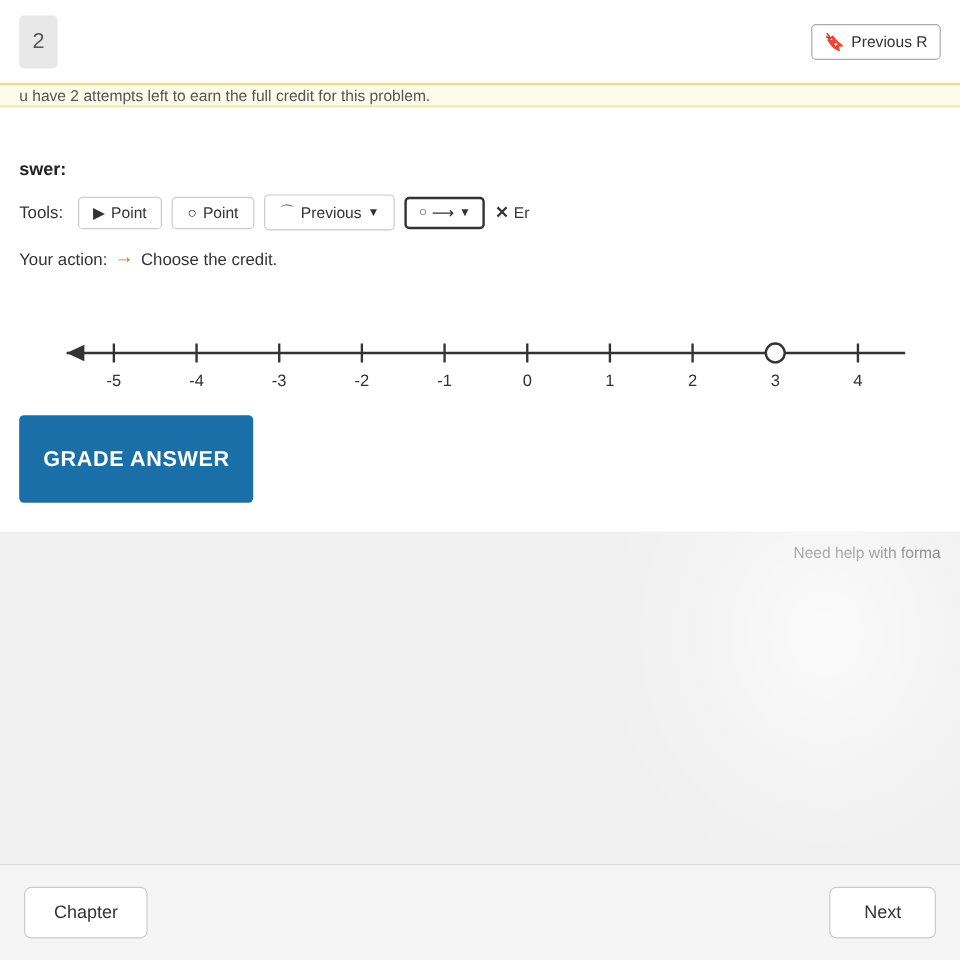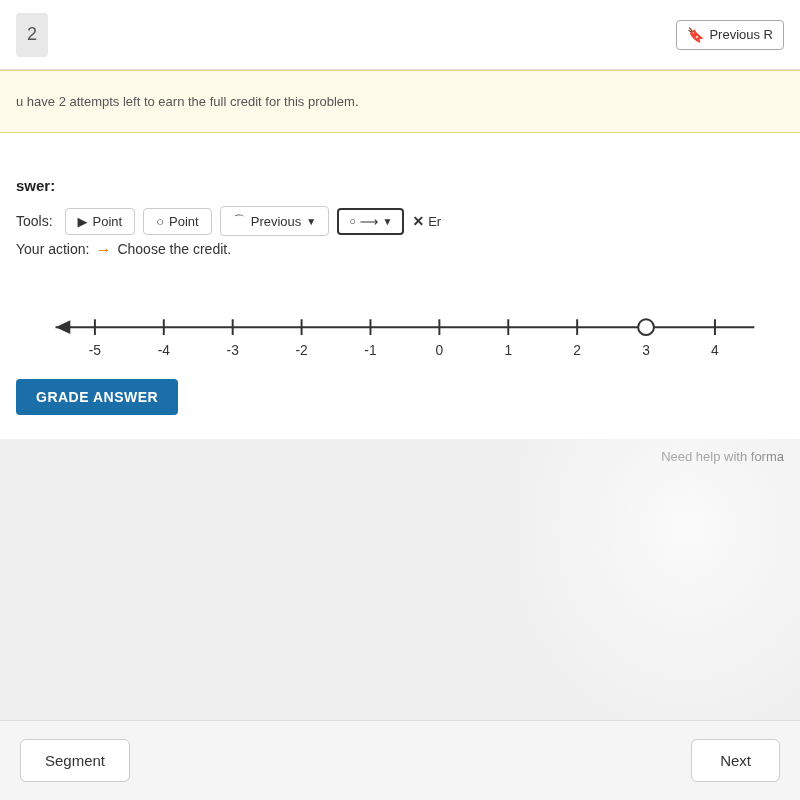--- a/index.html
+++ b/index.html
@@ -55,21 +55,21 @@
       align-items: center;
       gap: 5px;
       white-space: nowrap;
     }
 
     
     .attempts-bar {
       background: #fffbea;
       border-top: 1px solid #e8d97a;
       border-bottom: 1px solid #e8d97a;
-      padding: 23px 16px;
+      padding: 1px 16px;
       font-size: 13px;
       color: #555;
     }
 
     
     .answer-section {
       background: #fff;
       padding: 16px;
       margin-top: 0;
     }
@@ -80,21 +80,21 @@
       color: #222;
       margin-bottom: 12px;
       margin-top: 28px;
     }
 
     
     .tools-row {
       display: flex;
       align-items: center;
       gap: 8px;
-      margin-bottom: 3px;
+      margin-bottom: 14px;
     }
 
     .tools-label {
       font-size: 14px;
       color: #333;
       margin-right: 4px;
     }
 
     .tool-btn {
       border: 1px solid #ccc;
@@ -159,22 +159,22 @@
       width: 100%;
       height: 80px;
     }
 
     
     .grade-btn {
       background: #1a6fa8;
       color: #fff;
       border: none;
       border-radius: 4px;
-      padding: 10px 20px;
-      font-size: 14px;
+      padding: 26px 20px;
+      font-size: 18px;
       font-weight: bold;
       cursor: pointer;
       letter-spacing: 0.5px;
       margin: 12px 0 8px 0;
     }
 
     
     .help-text {
       font-size: 13px;
       color: #666;
@@ -333,18 +333,18 @@
 </div>
 
 <div class="help-text">
   <span>Need help with forma</span>
 </div>
 
 <div class="glare-overlay"></div>
 
 <div class="bottom-nav">
   <button class="prev-btn">
-    <span>Segment</span>
+    <span>Chapter</span>
   </button>
   <button class="next-btn">
     <span>Next</span>
   </button>
 </div>
 
 </body></html>

